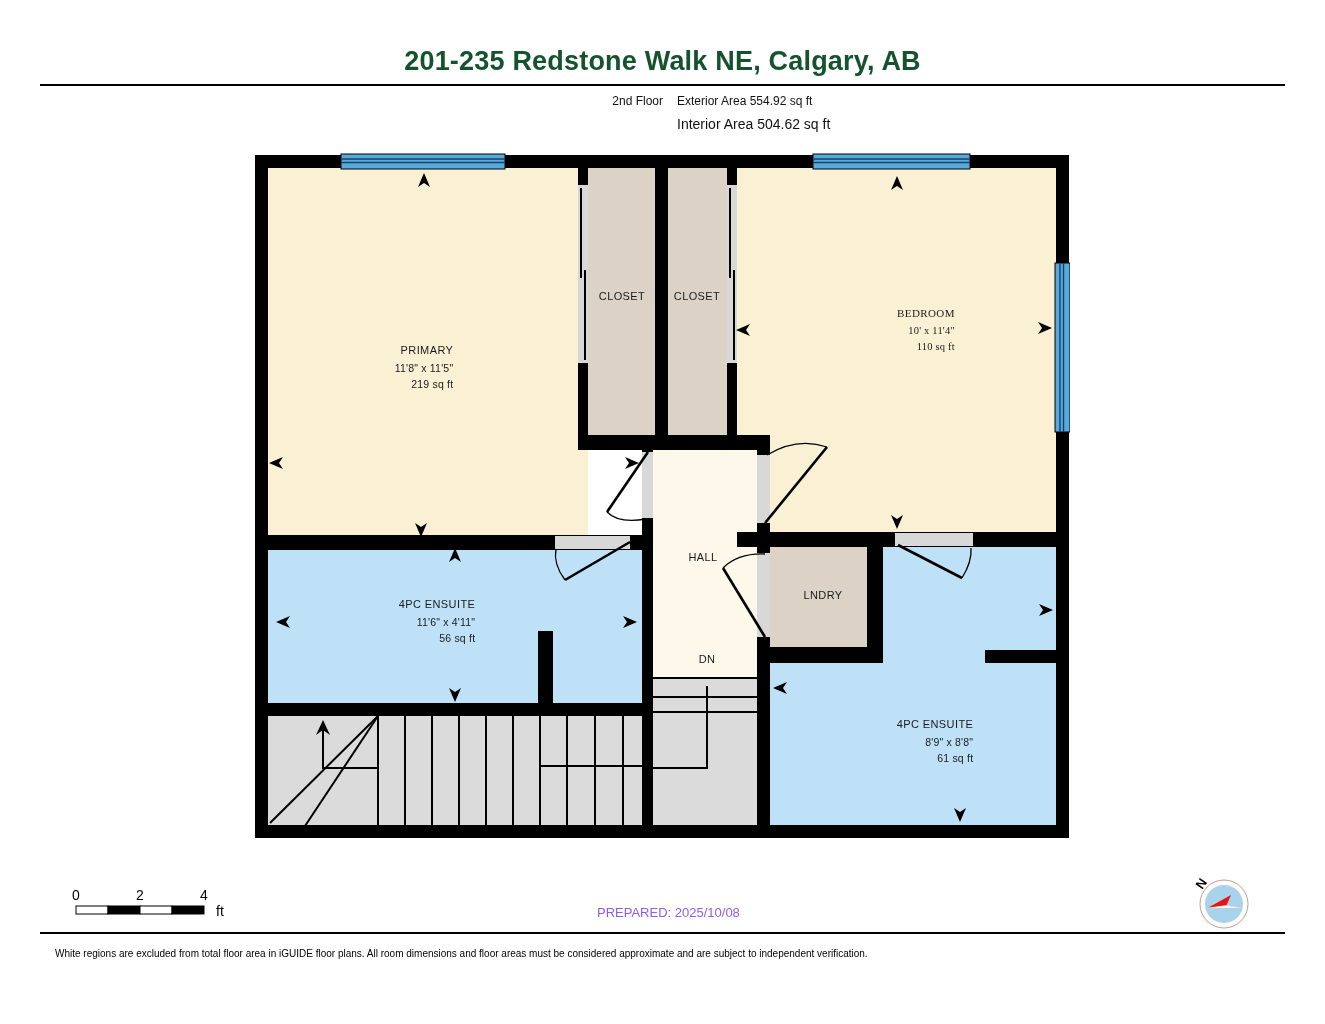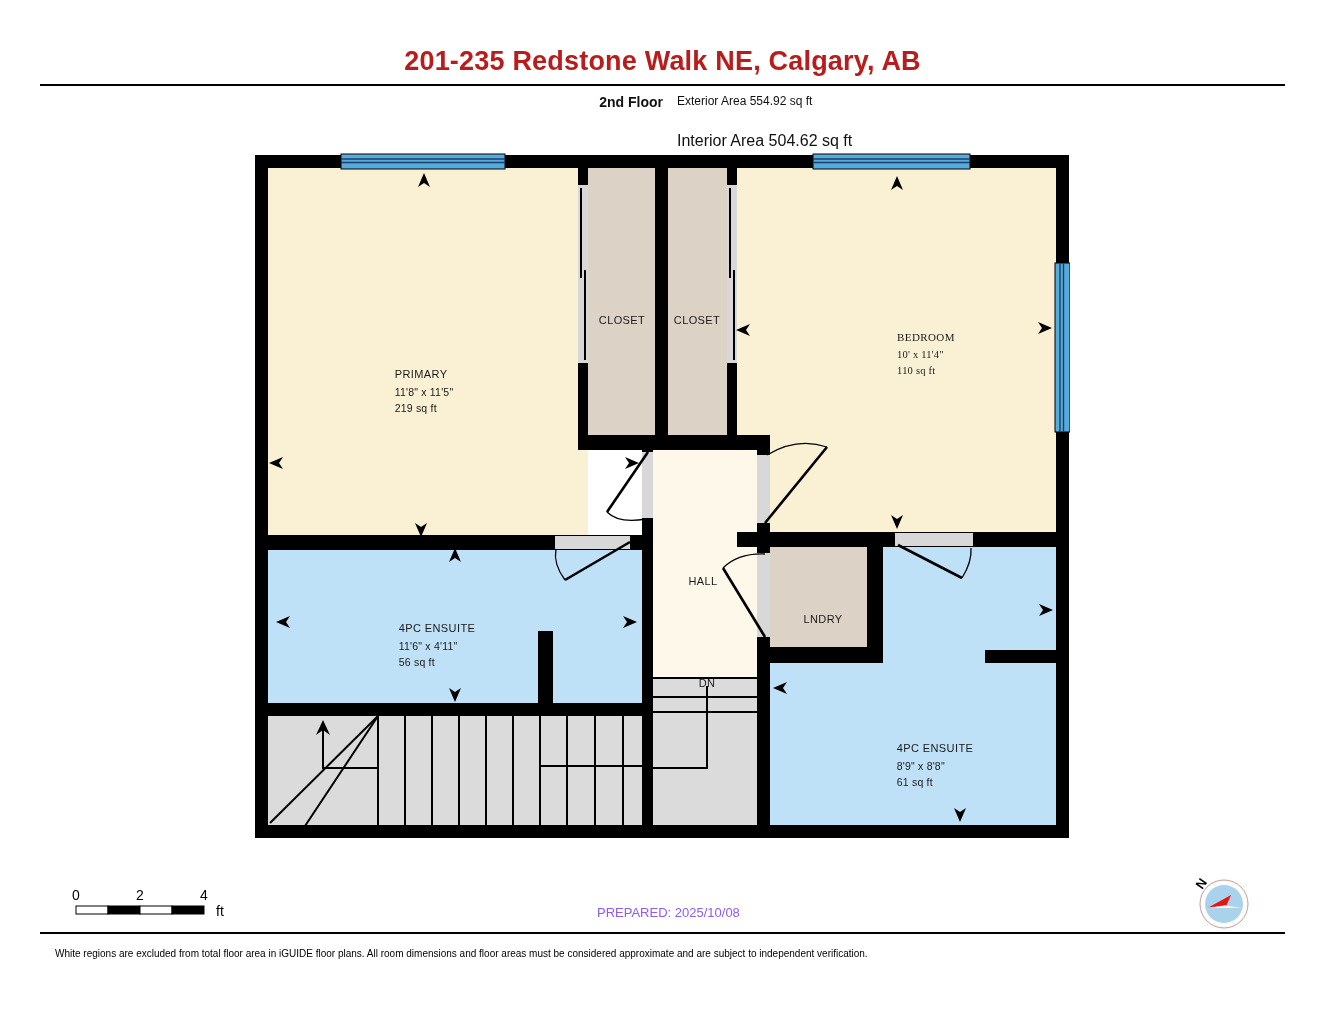--- a/index.html
+++ b/index.html
@@ -1,26 +1,26 @@
 <!DOCTYPE html>
 <html><head>
 <meta charset="utf-8">
 <style>
   html,body{margin:0;padding:0;background:#fff;}
   body{width:1325px;height:1024px;position:relative;font-family:"Liberation Sans",sans-serif;color:#111;overflow:hidden;}
   .abs{position:absolute;}
-  #title{top:46px;left:0;width:1325px;text-align:center;font-size:27px;font-weight:bold;letter-spacing:.2px;color:#b91c1c;}
+  #title{top:46px;left:0;width:1325px;text-align:center;font-size:27px;font-weight:bold;letter-spacing:.2px;color:#14532d;}
   .rule{background:#000;}
   #rule-top{top:84px;left:40px;width:1245px;height:2px;}
   #rule-bottom{top:932px;left:40px;width:1245px;height:2px;}
-  #floor-label{top:94px;left:560px;width:103px;text-align:right;font-size:14px;font-weight:bold;}
+  #floor-label{top:94px;left:560px;width:103px;text-align:right;font-size:12px;font-weight:normal;}
   #area-ext{top:94px;left:677px;font-size:12px;}
-  #area-int{top:132px;left:677px;font-size:16px;}
+  #area-int{top:116px;left:677px;font-size:14px;}
   #plan{top:150px;left:255px;width:815px;height:690px;}
-  .room-label{position:absolute;transform:translate(-50%,-50%);text-align:left;font-size:11px;line-height:1.6;color:#1a1a1a;letter-spacing:.4px;white-space:nowrap;margin-top:24px;}
+  .room-label{position:absolute;transform:translate(-50%,-50%);text-align:right;font-size:11px;line-height:1.6;color:#1a1a1a;letter-spacing:.4px;white-space:nowrap;}
   .room-label .dims,.room-label .area{font-size:10.5px;letter-spacing:.2px;}
   #prepared{top:905px;left:597px;font-size:13px;color:#8b5cf6;}
   #disclaimer{top:948px;left:55px;font-size:10px;color:#000;}
   #scalebar{top:886px;left:68px;}
   #compass{top:868px;left:1190px;}
 </style>
 </head>
 <body>
 
 <div class="abs" id="title">201-235 Redstone Walk NE, Calgary, AB</div>

